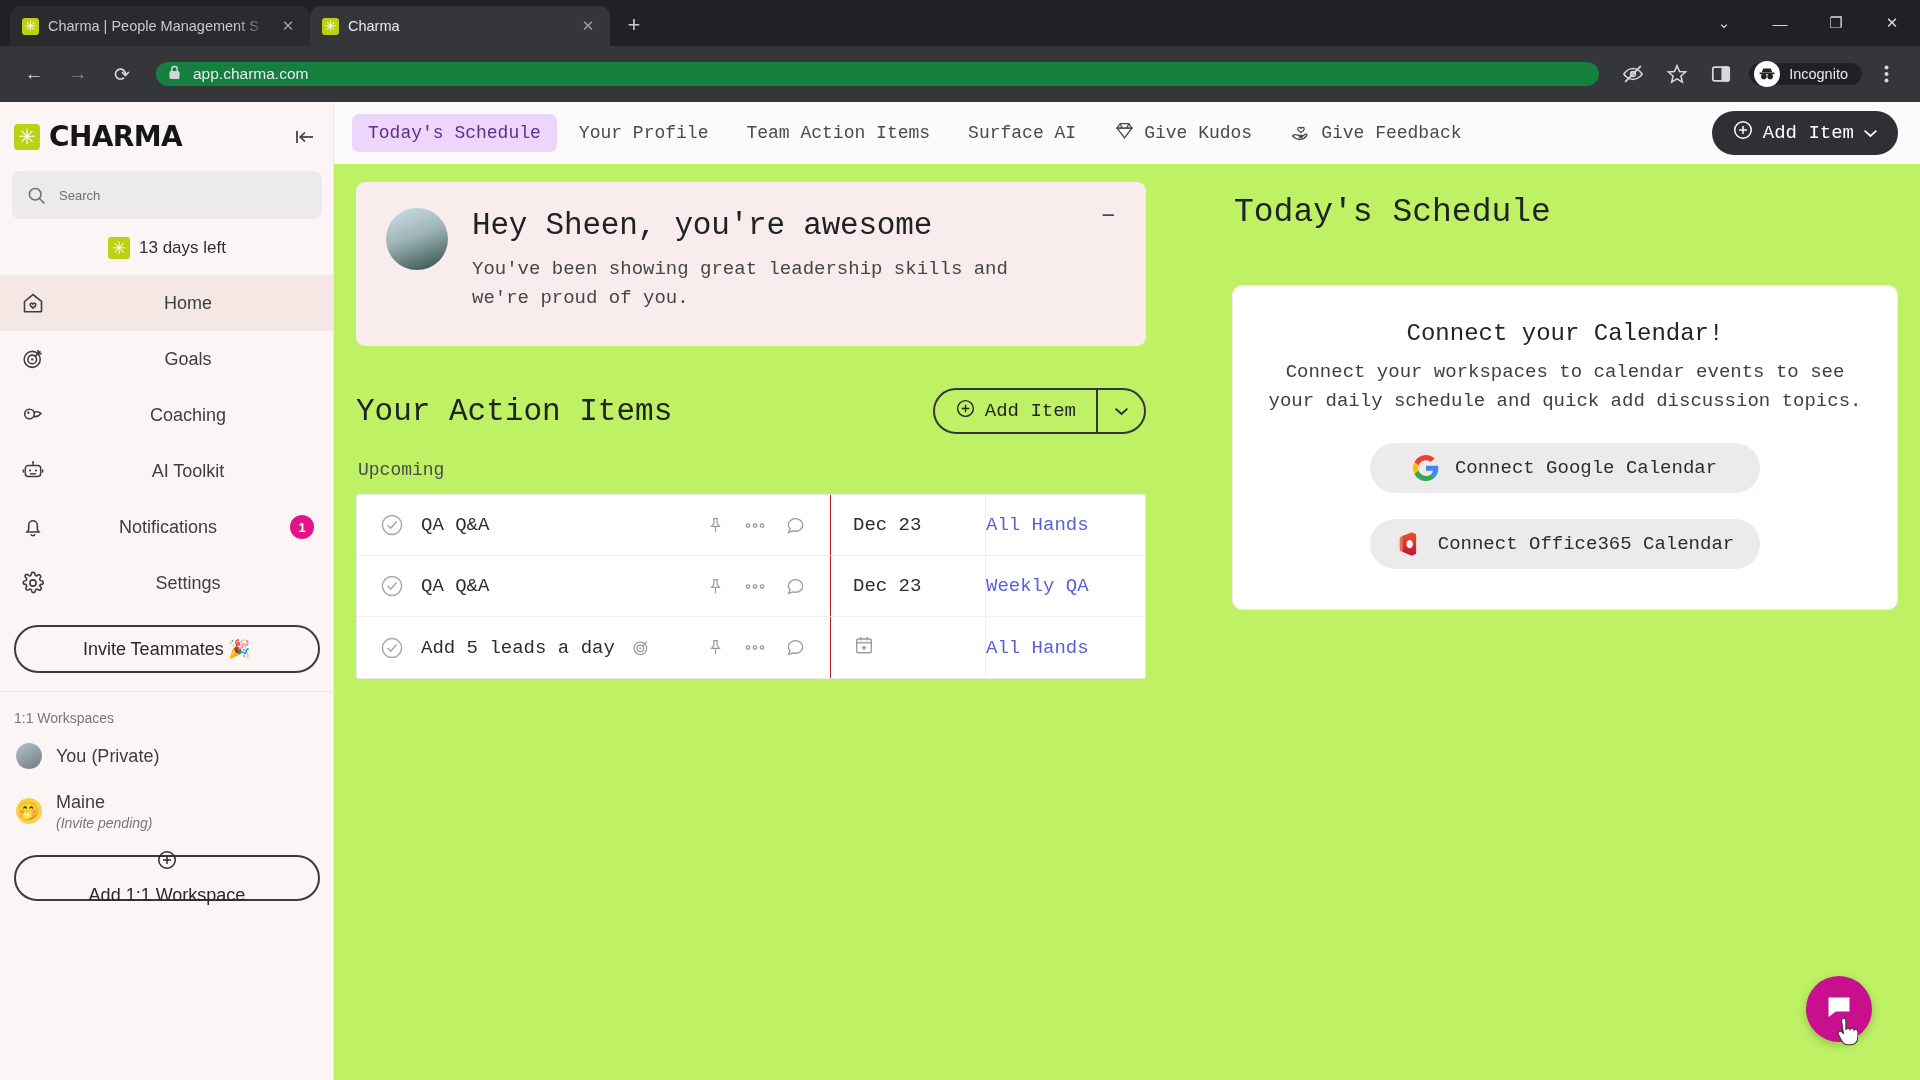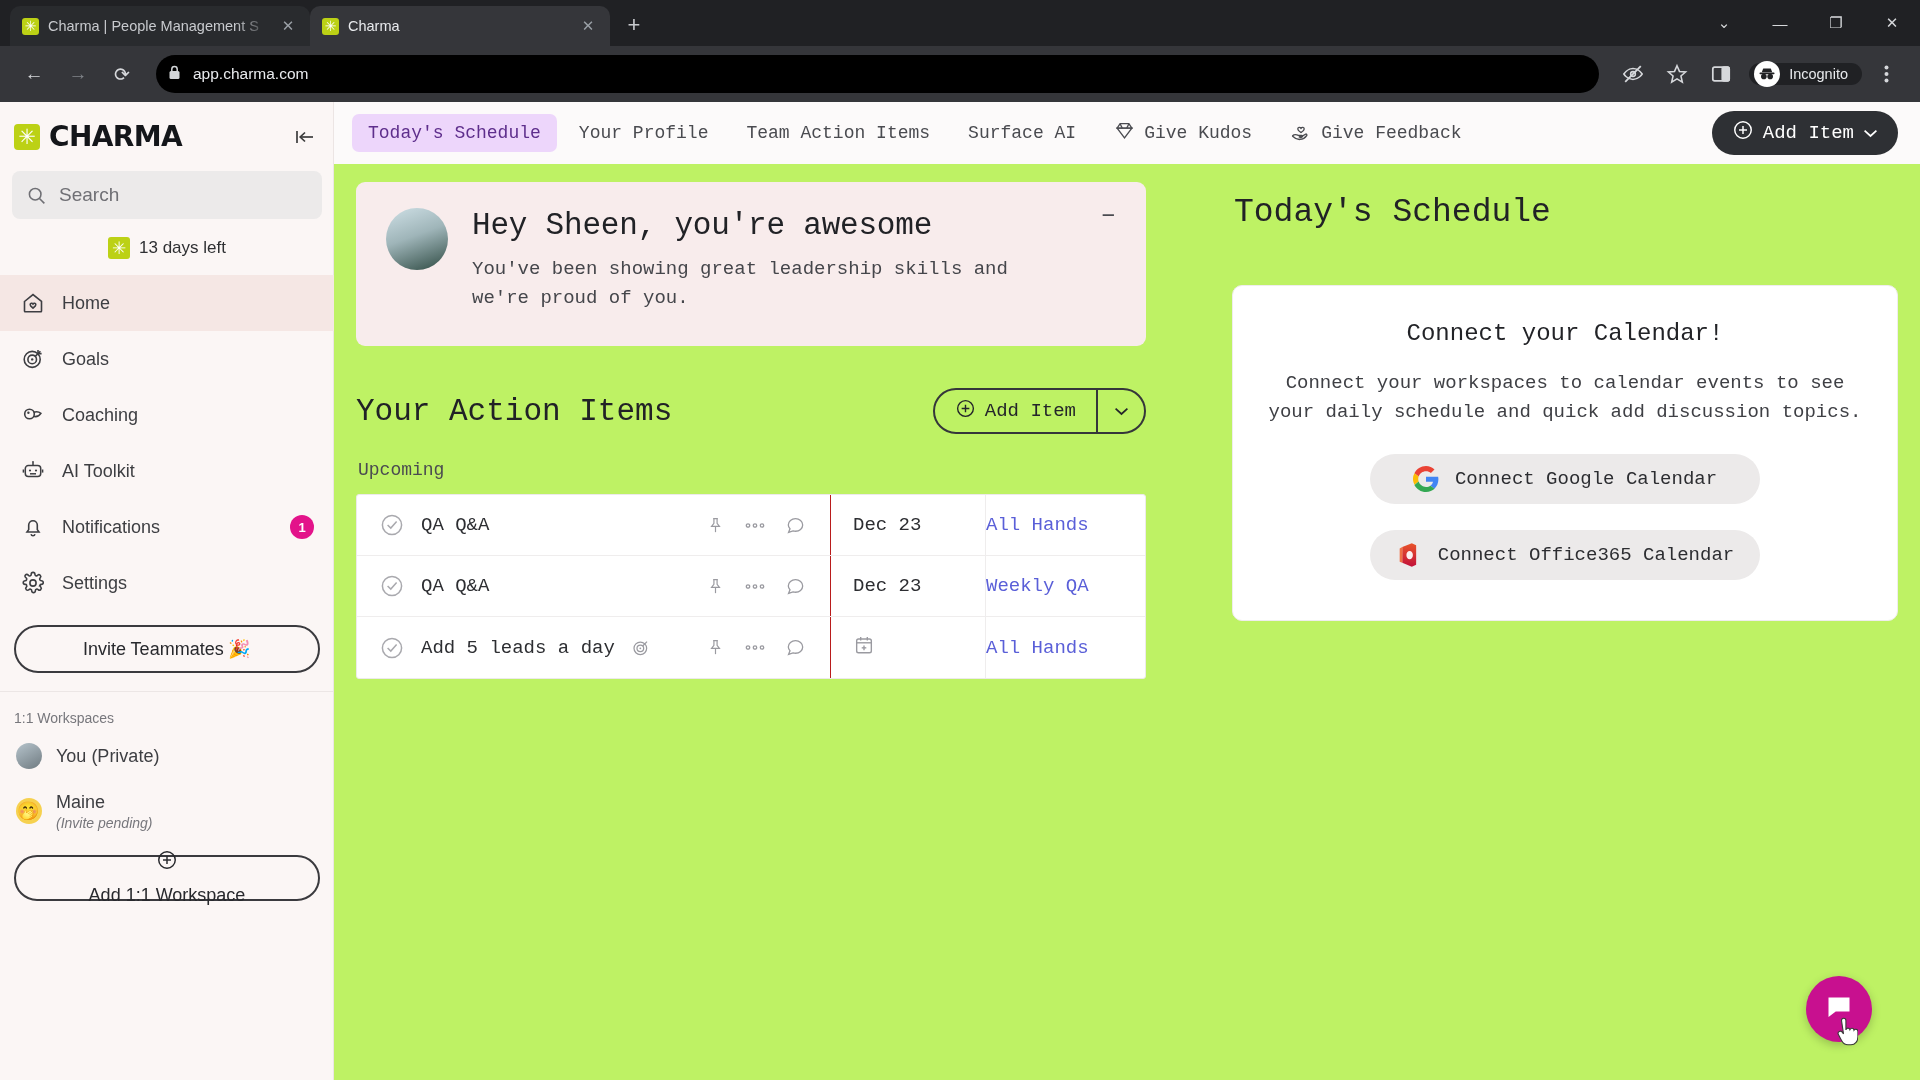--- a/index.html
+++ b/index.html
@@ -41,21 +41,21 @@
                 justify-content:center; color:#d6d8db; font-size:15px; }
 
   .toolbar {
     height:56px; background:#35363a; display:flex; align-items:center;
     padding:0 14px; gap:4px;
   }
   .tb-btn { width:40px; height:40px; display:flex; align-items:center;
             justify-content:center; color:#d6d8db; font-size:19px; border-radius:50%; }
   .tb-btn.dim { color:#82868b; }
   .omnibox {
-    flex:1; height:38px; background:#000000; border-radius:19px;
+    flex:1; height:24px; background:#15803d; border-radius:19px;
     display:flex; align-items:center; padding:0 12px; gap:12px; margin:0 10px;
     color:#e8eaed; font-size:15.5px;
   }
   .omni-lock { font-size:13px; color:#cfd2d5; }
   .omni-url { flex:1; }
   .omni-right { display:flex; align-items:center; gap:4px; }
   .incognito-pill {
     height:22px; background:#202124; border-radius:17px; display:flex;
     align-items:center; gap:9px; padding:0 14px 0 5px; color:#e8eaed; font-size:14.5px;
     margin-left:4px;
@@ -78,29 +78,29 @@
                color:#fff; font-size:21px; line-height:1; }
   .logo-text { font-size:28px; font-weight:bold; letter-spacing:-0.6px; color:#14161a;
                font-family:"DejaVu Sans", sans-serif; }
   .collapse-btn { width:30px; height:30px; display:flex; align-items:center;
                   justify-content:center; color:#3b3b3b; font-size:17px; }
 
   .search-box {
     margin:8px 12px 0 12px; height:48px; background:#eceaea; border-radius:8px;
     display:flex; align-items:center; gap:12px; padding:0 14px;
   }
-  .search-box .ph { color:#6f6f74; font-size:19px; }
+  .search-box .ph { color:#6f6f74; font-size:13px; }
 
   .trial { display:flex; align-items:center; justify-content:center; gap:9px;
            padding:18px 0 16px 0; font-size:17px; color:#2f3033; }
   .trial .badge { width:22px; height:22px; background:#bcd115; border-radius:3px;
                   display:flex; align-items:center; justify-content:center;
                   color:#fff; font-size:17px; line-height:1; }
 
-  .nav { display:flex; flex-direction:column; }
+  .nav { display:flex; flex-direction:column;text-align:center; }
   .nav-item { height:56px; display:flex; align-items:center; gap:16px;
               padding:0 20px; color:#3d3e42; font-size:18px; position:relative; }
   .nav-item.active { background:#f5e7e4; }
   .nav-ico { width:26px; display:flex; align-items:center; justify-content:center; color:#3d3e42; }
   .nav-label { flex:1; }
   .nav-badge { width:24px; height:24px; border-radius:50%; background:#e3138a;
                color:#fff; font-size:13px; display:flex; align-items:center;
                justify-content:center; font-weight:600; }
 
   .invite-btn {
@@ -179,21 +179,21 @@
   .cell-ws { width:160px; flex:0 0 160px; border-left:1px solid #efeded;
              display:flex; align-items:center; 
              font-size:19px; color:#5a5fd8; }
 
   .sched-title { font-size:33px; color:#212226; margin:12px 0 0 2px; font-weight:400; }
   .cal-card {
     margin-top:54px; background:#fff; border:1px solid #efeded; border-radius:10px;
     padding:34px 30px 40px 30px; text-align:center;
   }
   .cal-h { font-size:24px; color:#222327; }
-  .cal-p { font-size:19px; color:#3f4045; line-height:1.55; margin-top:22px; }
+  .cal-p { font-size:19px; color:#3f4045; line-height:1.55; margin-top:11px; }
   .cal-btn {
     margin:26px auto 0 auto; width:390px; height:50px; background:#eceaea;
     border-radius:25px; display:flex; align-items:center; justify-content:center;
     gap:16px; font-size:19px; color:#2c2d31;
   }
   .g-ico { width:26px; height:26px; }
   .o-ico { width:26px; height:26px; }
 
   .chat-fab {
     position:absolute; right:48px; bottom:38px; width:66px; height:66px;

